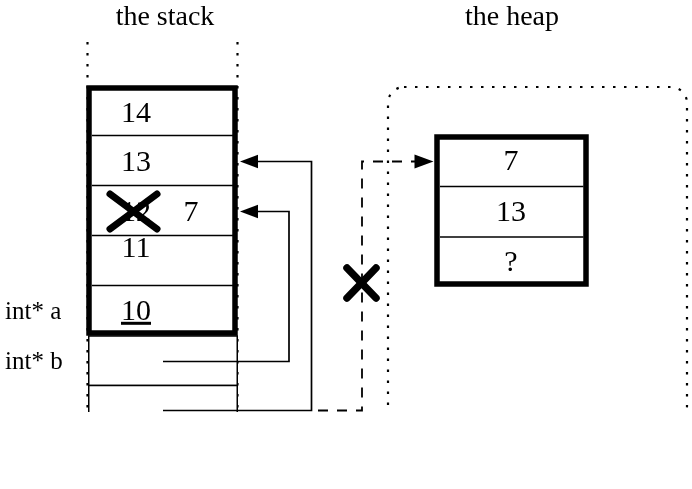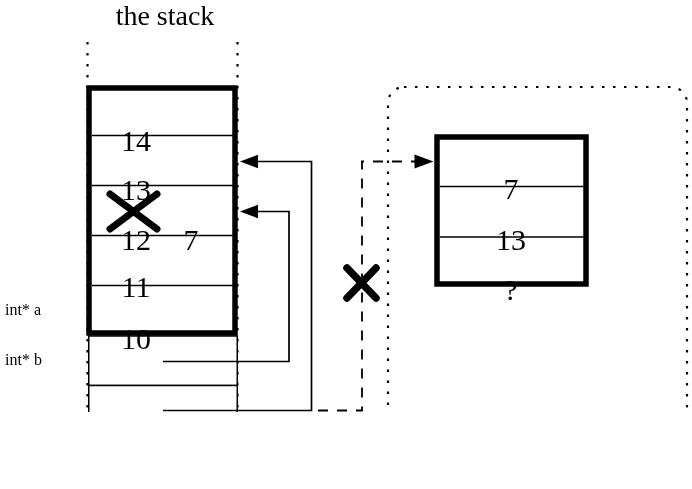--- a/index.html
+++ b/index.html
@@ -22,27 +22,27 @@
     top: 0;
   }
   .t {
     position: absolute;
     white-space: nowrap;
     transform: translate(-50%, -54%);
     line-height: 1;
     color: #000000;
   }
   .title  { font-size: 28px; }
-  .cellv  { font-size: 30px; margin-top: 29px; }
+  .cellv  { font-size: 30px; }
   .ptrlbl {
     position: absolute;
     white-space: nowrap;
     transform: translateY(-54%);
     line-height: 1;
-    font-size: 16px;
+    font-size: 25px;
   }
 </style>
 </head>
 <body>
 
 <div class="canvas">
 
   <svg class="layer" width="692" height="489" viewBox="0 0 692 489">
 
     <line x1="87.5" y1="42" x2="87.5" y2="482" stroke="#000" stroke-width="2.2" stroke-dasharray="2.5 8.5"></line>
@@ -73,27 +73,28 @@
       <polygon points="240,161.5 258,154.8 258,168.2" fill="#000"></polygon>
     </g>
 
     <g>
       <polyline points="318,410.5 362,410.5 362,161.5 416,161.5" fill="none" stroke="#000" stroke-width="1.8" stroke-dasharray="10 9"></polyline>
       <polygon points="433.5,161.5 414.5,154.5 414.5,168.5" fill="#000"></polygon>
     </g>
   </svg>
 
   <div class="t title" style="left:165px; top:17px;">the stack</div>
+  <div class="t title" style="left:512px; top:17px;">the heap</div>
 
   <div class="t cellv" style="left:136px; top:113px;">14</div>
   <div class="t cellv" style="left:136px; top:162px;">13</div>
   <div class="t cellv" style="left:136px; top:212px;">12</div>
   <div class="t cellv" style="left:191px; top:212px;">7</div>
-  <div class="t cellv" style="left:136px; top:259px;text-align:right;">11</div>
-  <div class="t cellv" style="left:136px; top:311px;">10</div>
+  <div class="t cellv" style="left:136px; top:248px;text-align:right;">11</div>
+  <div class="t cellv" style="left:136px; top:311px;text-decoration:underline;">10</div>
 
   <div class="t cellv" style="left:511px; top:161px;">7</div>
   <div class="t cellv" style="left:511px; top:212px;">13</div>
   <div class="t cellv" style="left:511px; top:262px;">?</div>
 
   <div class="ptrlbl" style="left:5px; top:311px;">int* a</div>
   <div class="ptrlbl" style="left:5px; top:361px;text-align:center;">int* b</div>
 
   <svg class="layer" width="692" height="489" viewBox="0 0 692 489">
     <g>

